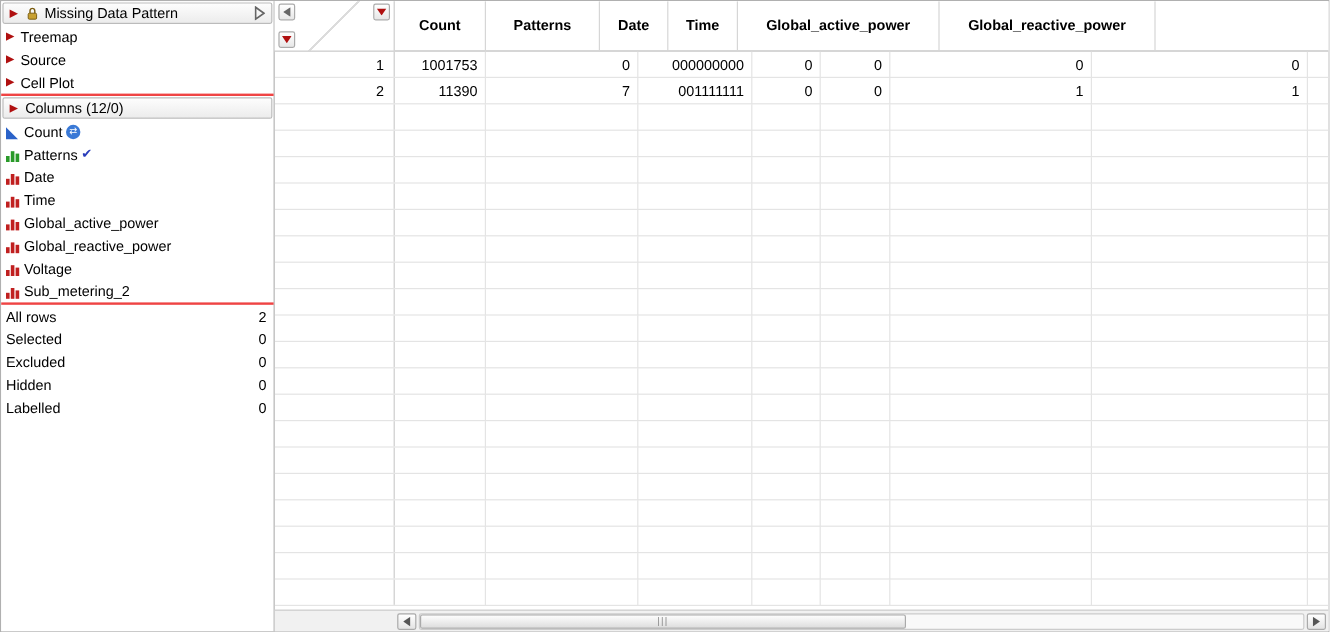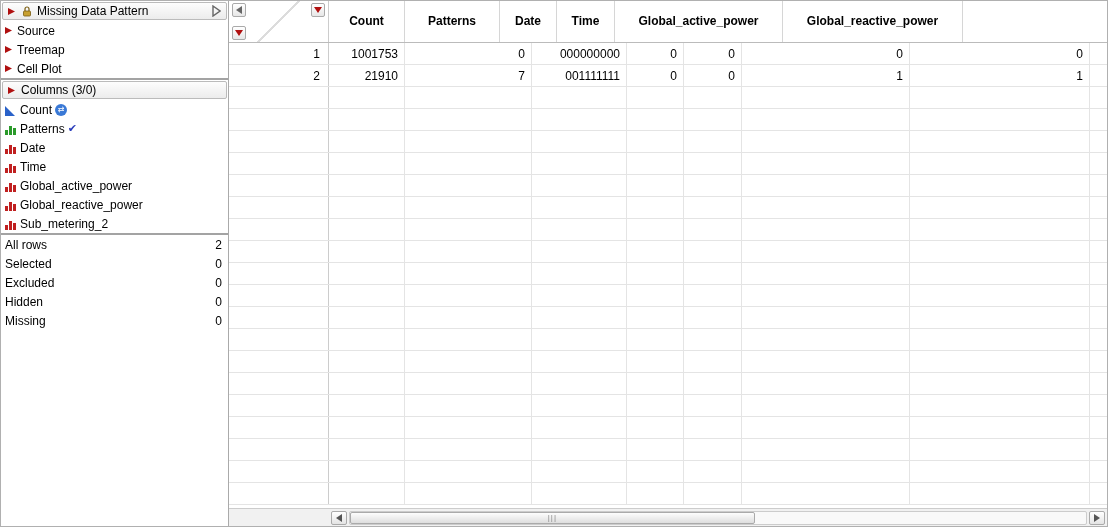--- a/index.html
+++ b/index.html
@@ -21,21 +21,21 @@
   
   .left-panel {
     width: 228px;
     flex: 0 0 228px;
     display: flex;
     flex-direction: column;
     background: #fff;
     border-right: 1px solid #aaa;
   }
   .section {
-    border-bottom: 2px solid #a3a3a3;
+    border-bottom: 2px solid #ef4444;
   }
   .section-row {
     display: flex; align-items: center;
     height: 19px;
     padding: 0 2px;
     gap: 3px;
     white-space: nowrap;
   }
   .section-head {
     background: linear-gradient(#fdfdfd,#ececec);
@@ -194,48 +194,48 @@
               <polygon points="1,1 8,6 1,11" fill="none" stroke="#666" stroke-width="1.4"></polygon>
             </svg>
           </span>
         </div>
         <div class="section-row">
           <span class="disclose">
             <svg width="9" height="9">
               <polygon points="1,1 8,4.5 1,8" fill="#b01010"></polygon>
             </svg>
           </span>
-          <span>Source</span>
+          <span>Treemap</span>
         </div>
         <div class="section-row">
           <span class="disclose">
             <svg width="9" height="9">
               <polygon points="1,1 8,4.5 1,8" fill="#b01010"></polygon>
             </svg>
           </span>
-          <span>Treemap</span>
+          <span>Source</span>
         </div>
         <div class="section-row">
           <span class="disclose">
             <svg width="9" height="9">
               <polygon points="1,1 8,4.5 1,8" fill="#b01010"></polygon>
             </svg>
           </span>
           <span>Cell Plot</span>
         </div>
       </div>
 
     <div class="section">
       <div class="section-head">
         <span class="disclose">
           <svg width="9" height="9">
               <polygon points="1,1 8,4.5 1,8" fill="#b01010"></polygon>
             </svg>
         </span>
-        <span>Columns (3/0)</span>
+        <span>Columns (12/0)</span>
       </div>
       <div id="columns-items">
           <div class="section-row">
             <span class="col-icon tri-blue"></span>
             <span>Count</span>
             <span class="badge-link">⇄</span>
           </div>
           <div class="section-row">
             <span class="col-icon bars-green">
               <span style="height:5px"></span>
@@ -276,20 +276,28 @@
               <span style="height:7px"></span>
             </span>
             <span>Global_reactive_power</span>
           </div>
           <div class="section-row">
             <span class="col-icon bars-red">
               <span style="height:5px"></span>
               <span style="height:9px"></span>
               <span style="height:7px"></span>
             </span>
+            <span>Voltage</span>
+          </div>
+          <div class="section-row">
+            <span class="col-icon bars-red">
+              <span style="height:5px"></span>
+              <span style="height:9px"></span>
+              <span style="height:7px"></span>
+            </span>
             <span>Sub_metering_2</span>
           </div>
         </div>
     </div>
 
     <div class="section" style="border-bottom:none;flex:1">
       <div class="rows-list" id="rows-stats">
           <div class="section-row">
             <span>All rows</span>
             <span>2</span>
@@ -300,21 +308,21 @@
           </div>
           <div class="section-row">
             <span>Excluded</span>
             <span>0</span>
           </div>
           <div class="section-row">
             <span>Hidden</span>
             <span>0</span>
           </div>
           <div class="section-row">
-            <span>Missing</span>
+            <span>Labelled</span>
             <span>0</span>
           </div>
         </div>
     </div>
 
   </div>
 
   <div class="grid-panel">
     <div class="grid-top">
       <div class="corner">
@@ -358,21 +366,21 @@
             <div class="cell" style="width:95px;flex:0 0 95px">000000000</div>
             <div class="cell" style="width:57px;flex:0 0 57px">0</div>
             <div class="cell" style="width:58px;flex:0 0 58px">0</div>
             <div class="cell" style="width:168px;flex:0 0 168px">0</div>
             <div class="cell" style="width:180px;flex:0 0 180px">0</div>
           </div>
         </div>
         <div class="data-row">
           <div class="row-head">2</div>
           <div class="cells">
-            <div class="cell" style="width:76px;flex:0 0 76px">21910</div>
+            <div class="cell" style="width:76px;flex:0 0 76px">11390</div>
             <div class="cell" style="width:127px;flex:0 0 127px">7</div>
             <div class="cell" style="width:95px;flex:0 0 95px">001111111</div>
             <div class="cell" style="width:57px;flex:0 0 57px">0</div>
             <div class="cell" style="width:58px;flex:0 0 58px">0</div>
             <div class="cell" style="width:168px;flex:0 0 168px">1</div>
             <div class="cell" style="width:180px;flex:0 0 180px">1</div>
           </div>
         </div>
         <div class="data-row">
           <div class="row-head"></div>

